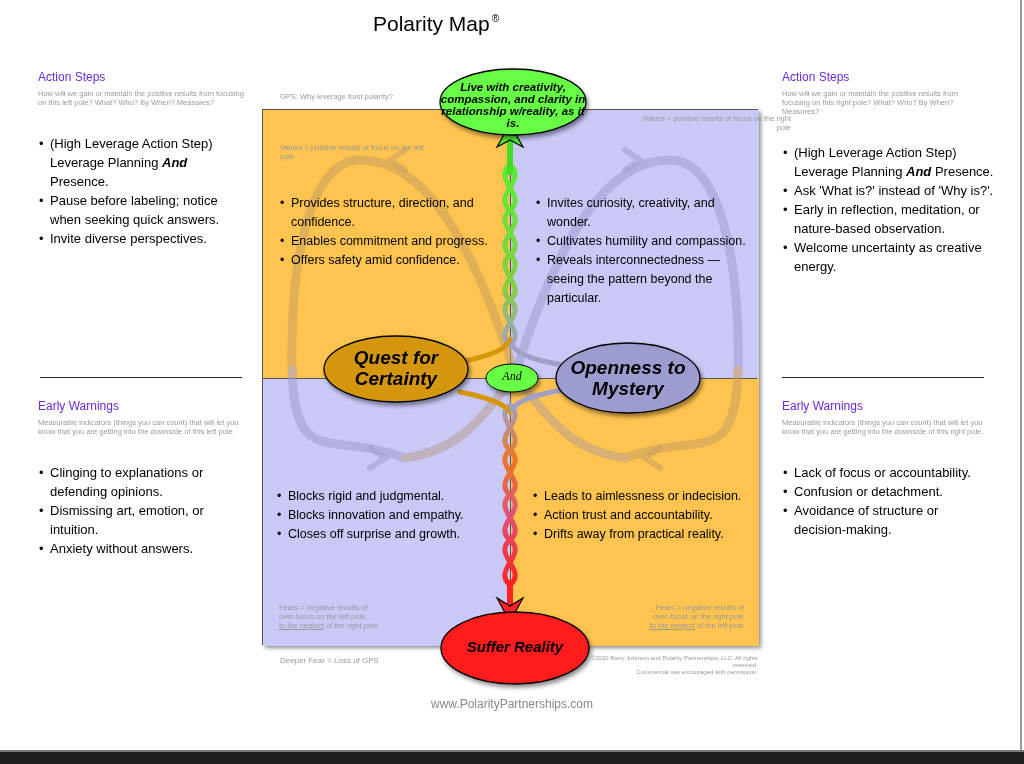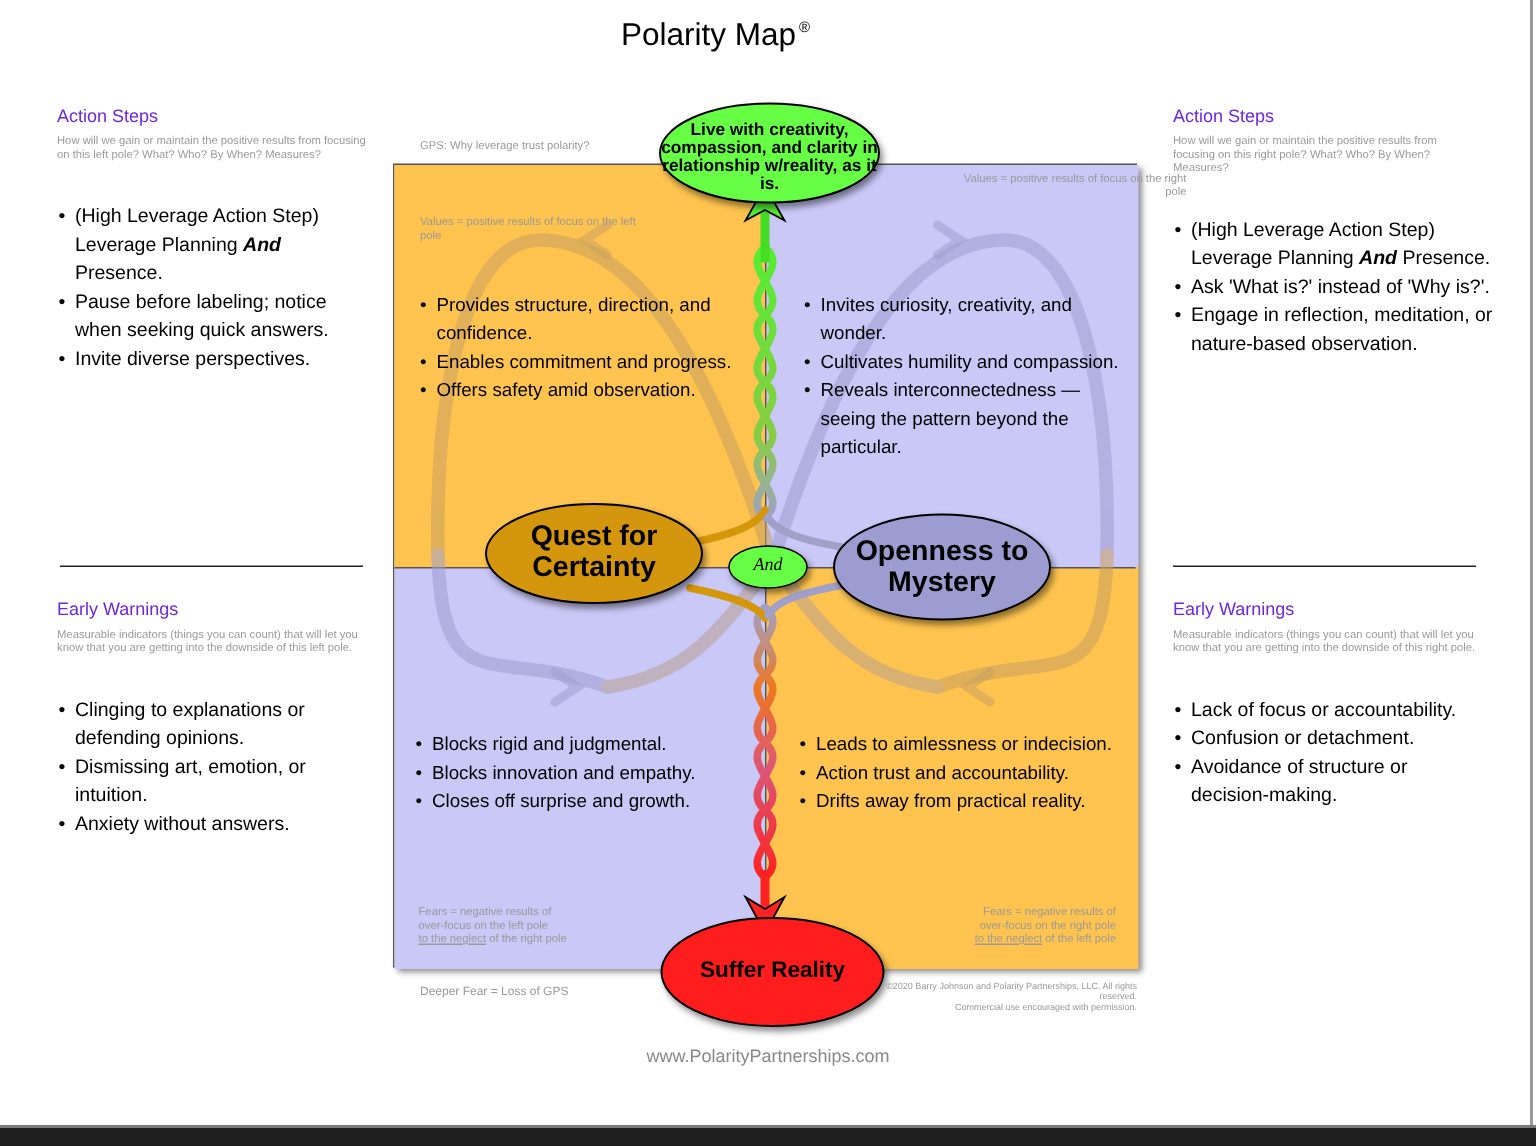--- a/index.html
+++ b/index.html
@@ -5,21 +5,21 @@
   html, body { margin: 0; padding: 0; }
   body {
     width: 1024px; height: 764px; position: relative; overflow: hidden;
     background: #ffffff;
     font-family: "Liberation Sans", sans-serif;
     color: #000;
   }
   .page-right-border { position: absolute; left: 1020px; top: 0; width: 2px; height: 750px; background: #9a9a9a; }
   .page-bottom-bar { position: absolute; left: 0; top: 750px; width: 1024px; height: 14px; background: #1e1e1e; border-top: 2px solid #7a7a7a; box-sizing: border-box; }
 
-  .title { position: absolute; left: 0; top: 12px; width: 872px; text-align: center; font-size: 21px; padding-left: 41px; }
+  .title { position: absolute; left: 0; top: 12px; width: 872px; text-align: center; font-size: 21px; }
   .title sup { font-size: 10px; vertical-align: 9px; margin-left: 2px; }
 
   .side { position: absolute; width: 210px; }
   .side .h { font-size: 12px; color: #6d28d9; }
   .side .sub { font-size: 7.5px; color: #9a9a9a; line-height: 9px; margin-top: 5px; }
   .side ul { list-style: none; margin: 0; padding: 0; }
   .side li, .quad ul li { position: relative; padding-left: 12px; font-size: 13px; line-height: 19px; }
   .side li::before, .quad ul li::before { content: "\2022"; position: absolute; left: 1px; }
   .divider { position: absolute; height: 1px; background: #222; }
 
@@ -34,21 +34,21 @@
 
   .note { position: absolute; font-size: 7.5px; line-height: 9px; color: #999; }
   .note u { text-decoration: underline; }
 
   .quad { position: absolute; }
   .quad ul { list-style: none; margin: 0; padding: 0; }
   .quad li { font-size: 12.5px !important; line-height: 19px !important; }
 
   svg.overlay { position: absolute; left: 0; top: 0; }
 
-  .ellipse-text { position: absolute; text-align: center; font-weight: bold; }
+  .ellipse-text { position: absolute; text-align: center; font-weight: bold; font-style: italic; }
   .gps-text { left: 438px; top: 81px; width: 150px; font-size: 11.5px; line-height: 12px; }
   .pole-left { left: 322px; top: 347px; width: 148px; font-size: 19px; line-height: 21px; }
   .pole-right { left: 554px; top: 357px; width: 148px; font-size: 19px; line-height: 21px; }
   .and-text { left: 486px; top: 369px; width: 52px; font-family: "Liberation Serif", serif; font-style: italic; font-weight: normal; font-size: 12px; }
   .fear-text { left: 440px; top: 638px; width: 150px; font-size: 15px; }
 
   .url { position: absolute; left: 0; top: 697px; width: 1024px; text-align: center; color: #888; font-size: 12px; }
   .small-gray { position: absolute; font-size: 7.5px; line-height: 9px; color: #999; }
 </style>
 </head>
@@ -68,21 +68,22 @@
     <li><span>Invite diverse perspectives.</span></li>
   </ul>
 </div>
 
 <div class="side" style="left:782px; top:70px; width:232px;">
   <div class="h">Action Steps</div>
   <div class="sub" style="width:200px;">How will we gain or maintain the positive results from focusing on this right pole? What? Who? By When? Measures?</div>
   <ul style="margin-top:27px;">
     <li><span>(High Leverage Action Step) Leverage Planning </span><b><i>And</i></b><span> Presence.</span></li>
     <li><span>Ask 'What is?' instead of 'Why is?'.</span></li>
-    <li><span>Engage in reflection, meditation, or nature-based observation.</span></li>
+    <li><span>Early in reflection, meditation, or nature-based observation.</span></li>
+    <li><span>Welcome uncertainty as creative energy.</span></li>
   </ul>
 </div>
 
 <div class="divider" style="left:40px; top:377px; width:202px;"></div>
 <div class="divider" style="left:782px; top:377px; width:202px;"></div>
 
 <div class="side" style="left:38px; top:399px;">
   <div class="h">Early Warnings</div>
   <div class="sub">Measurable indicators (things you can count) that will let you know that you are getting into the downside of this left pole.</div>
   <ul style="margin-top:27px;">
@@ -173,21 +174,21 @@
   <ellipse cx="515" cy="648" rx="74" ry="36" fill="#ff1a1a" stroke="#000" stroke-width="1.3" filter="url(#shadow)"></ellipse>
 </svg>
 
 <div class="note" style="left:280px; top:114px; width:150px;margin-top:29px;">Values = positive results of focus on the left pole</div>
 <div class="note" style="left:590px; top:114px; width:154px; text-align:right;margin-left:47px;">Values = positive results of focus on the right pole</div>
 
 <div class="quad" style="left:279px; top:194px; width:222px;">
   <ul>
     <li>Provides structure, direction, and confidence.</li>
     <li>Enables commitment and progress.</li>
-    <li>Offers safety amid observation.</li>
+    <li>Offers safety amid confidence.</li>
   </ul>
 </div>
 <div class="quad" style="left:535px; top:194px; width:222px;">
   <ul>
     <li>Invites curiosity, creativity, and wonder.</li>
     <li>Cultivates humility and compassion.</li>
     <li>Reveals interconnectedness — seeing the pattern beyond the particular.</li>
   </ul>
 </div>
 <div class="quad" style="left:276px; top:487px; width:222px;">

